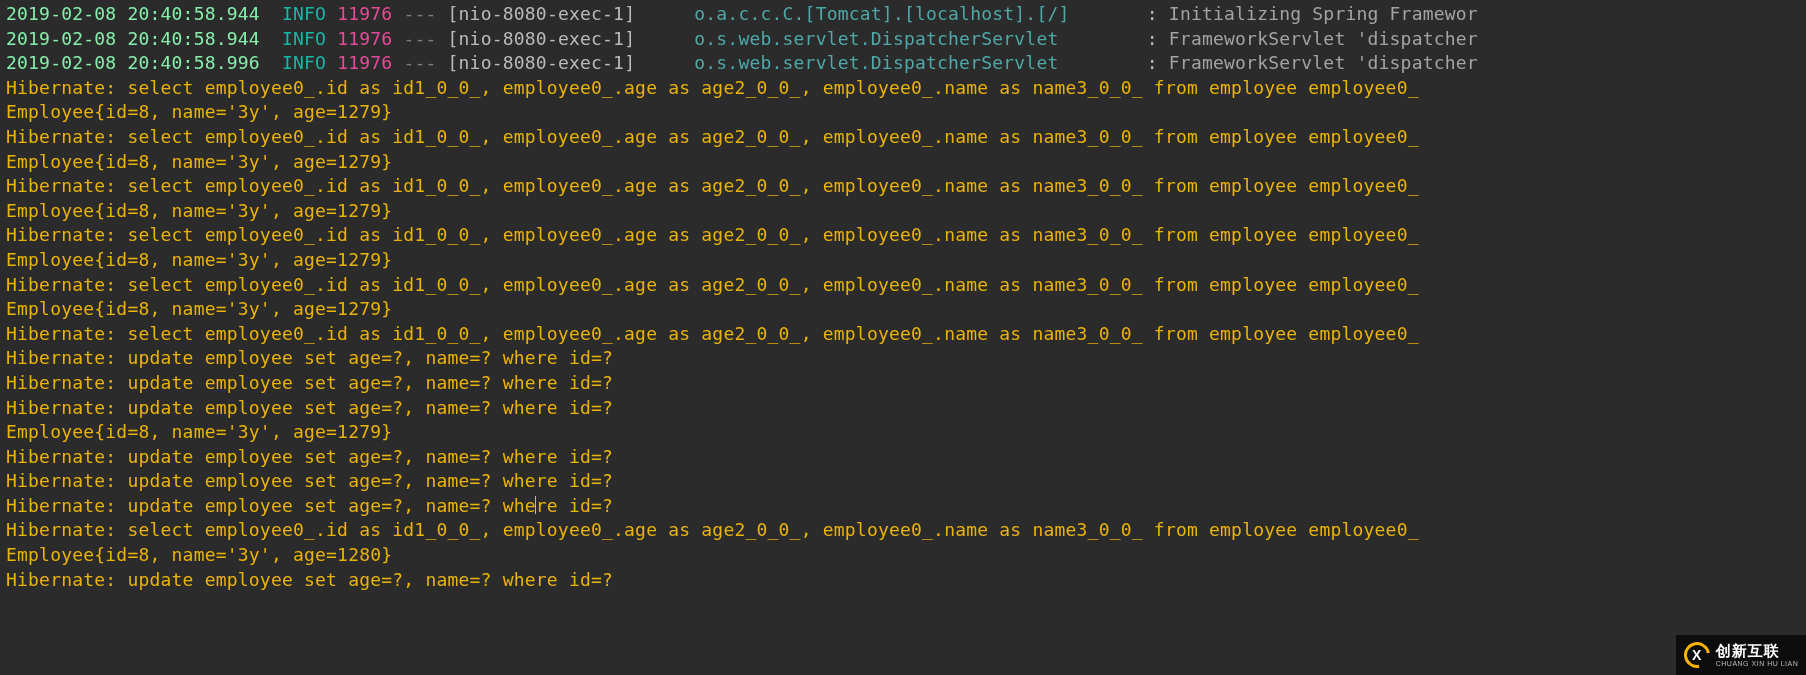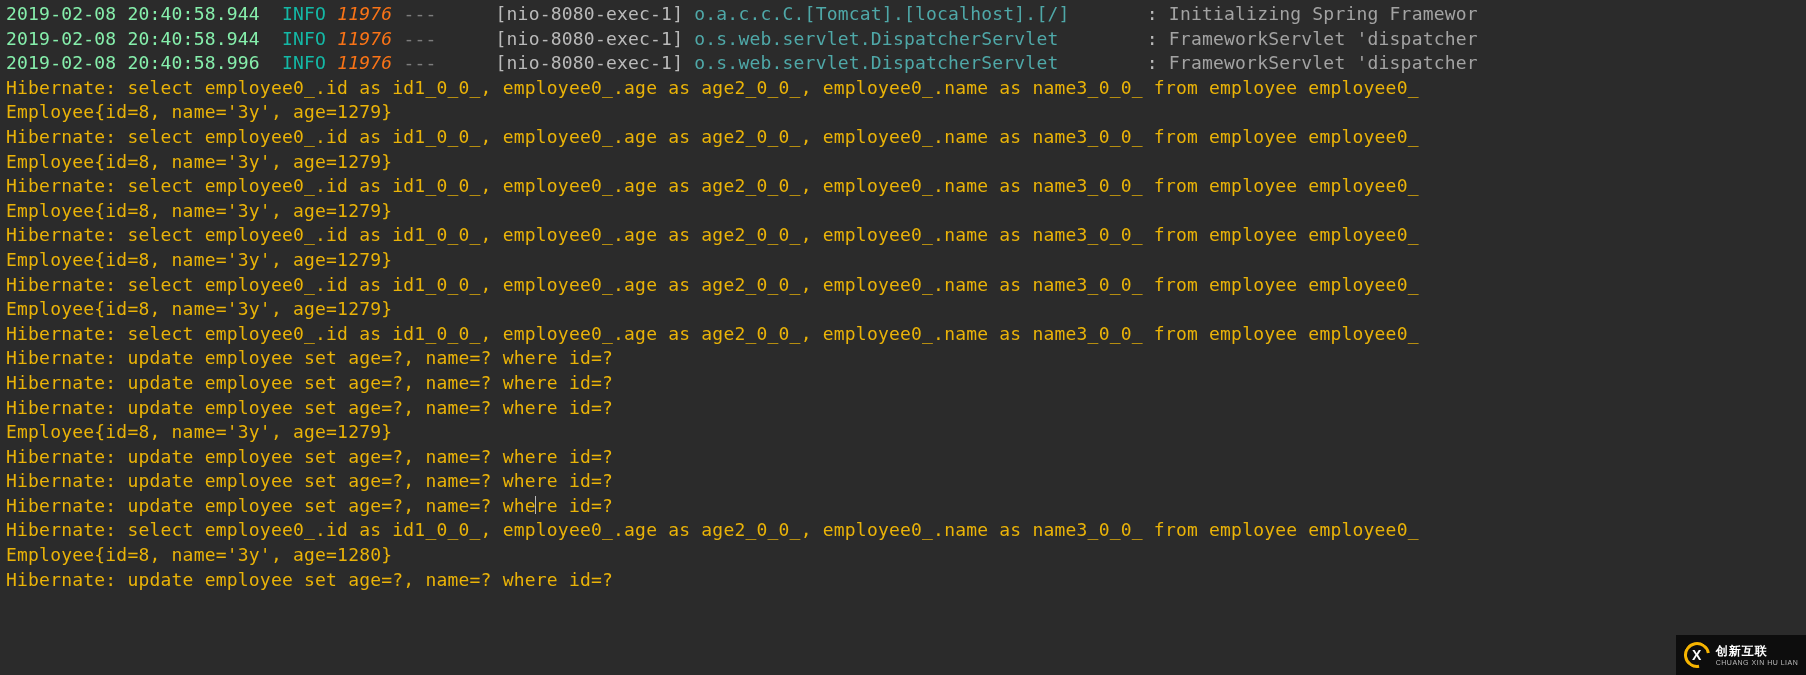--- a/index.html
+++ b/index.html
@@ -15,24 +15,24 @@
     color:#bababa;
   }
   .console{
     position:relative;
     white-space:pre;
     padding:2px 6px 0 6px;
     letter-spacing:0.2px;
   }
   .ts   { color:#86efac; }
   .info { color:#14b8a6; }
-  .pid  { color:#f97316;font-style:italic; }
+  .pid  { color:#ec4899; }
   .dash { color:#7d7d7d; }
-  .thr  { color:#bababa;margin-left:48px; }
-  .log1 { color:#4fa8a8; }
+  .thr  { color:#bababa; }
+  .log1 { color:#4fa8a8;margin-left:48px; }
   .sep  { color:#bababa; }
   .msg  { color:#a3a3a3; }
   .plain{ color:#eab308; }
 
   
   .wm{
     position:absolute;
     right:0;
     bottom:0;
     width:130px;
@@ -68,21 +68,21 @@
     font-size:14px;
     font-family:Arial,sans-serif;
   }
   .wm .txt{
     display:flex;
     flex-direction:column;
     line-height:1;
     color:#fff;
     font-family:"Microsoft YaHei",Arial,sans-serif;
   }
-  .wm .zh{ font-size:12px; font-weight:700; letter-spacing:1px; }
+  .wm .zh{ font-size:15px; font-weight:700; letter-spacing:1px; }
   .wm .py{ font-size:7px; letter-spacing:0.5px; color:#bbb; margin-top:2px;}
 
   .caret{
     display:inline-block;
     width:1px;
     height:18px;
     background:#bababa;
     vertical-align:-2px;
     margin-left:-1px;
   }

